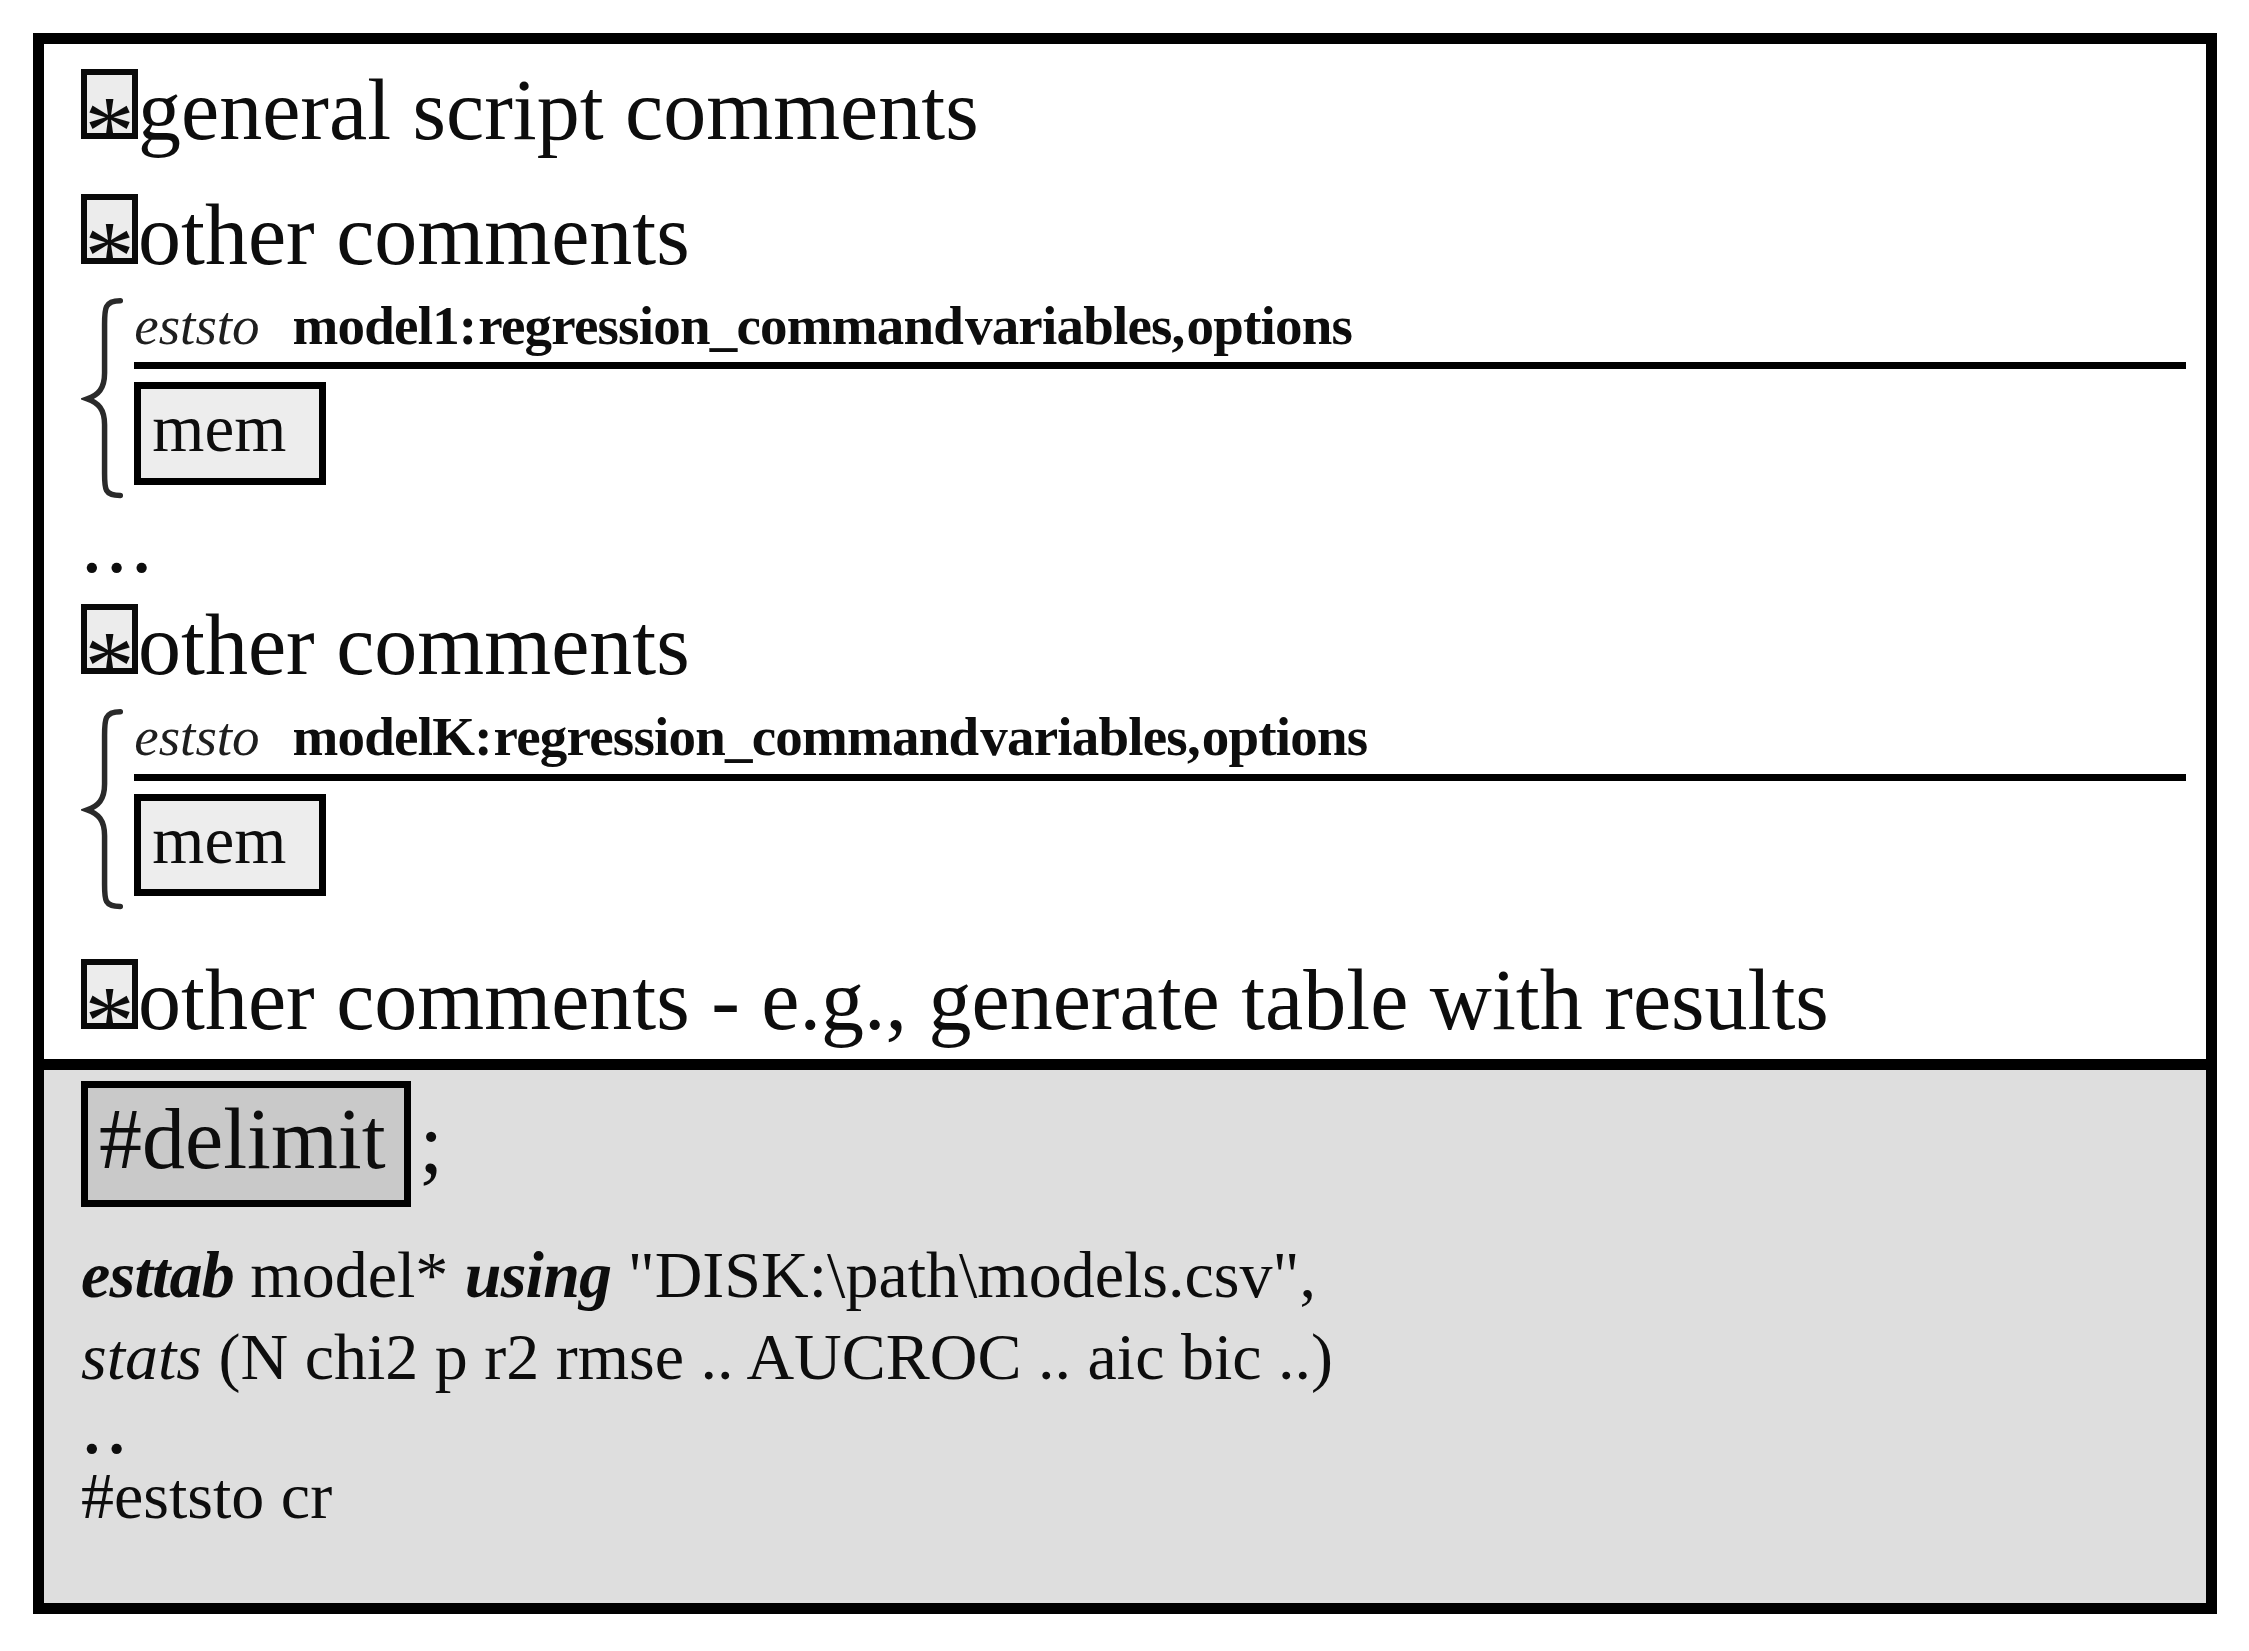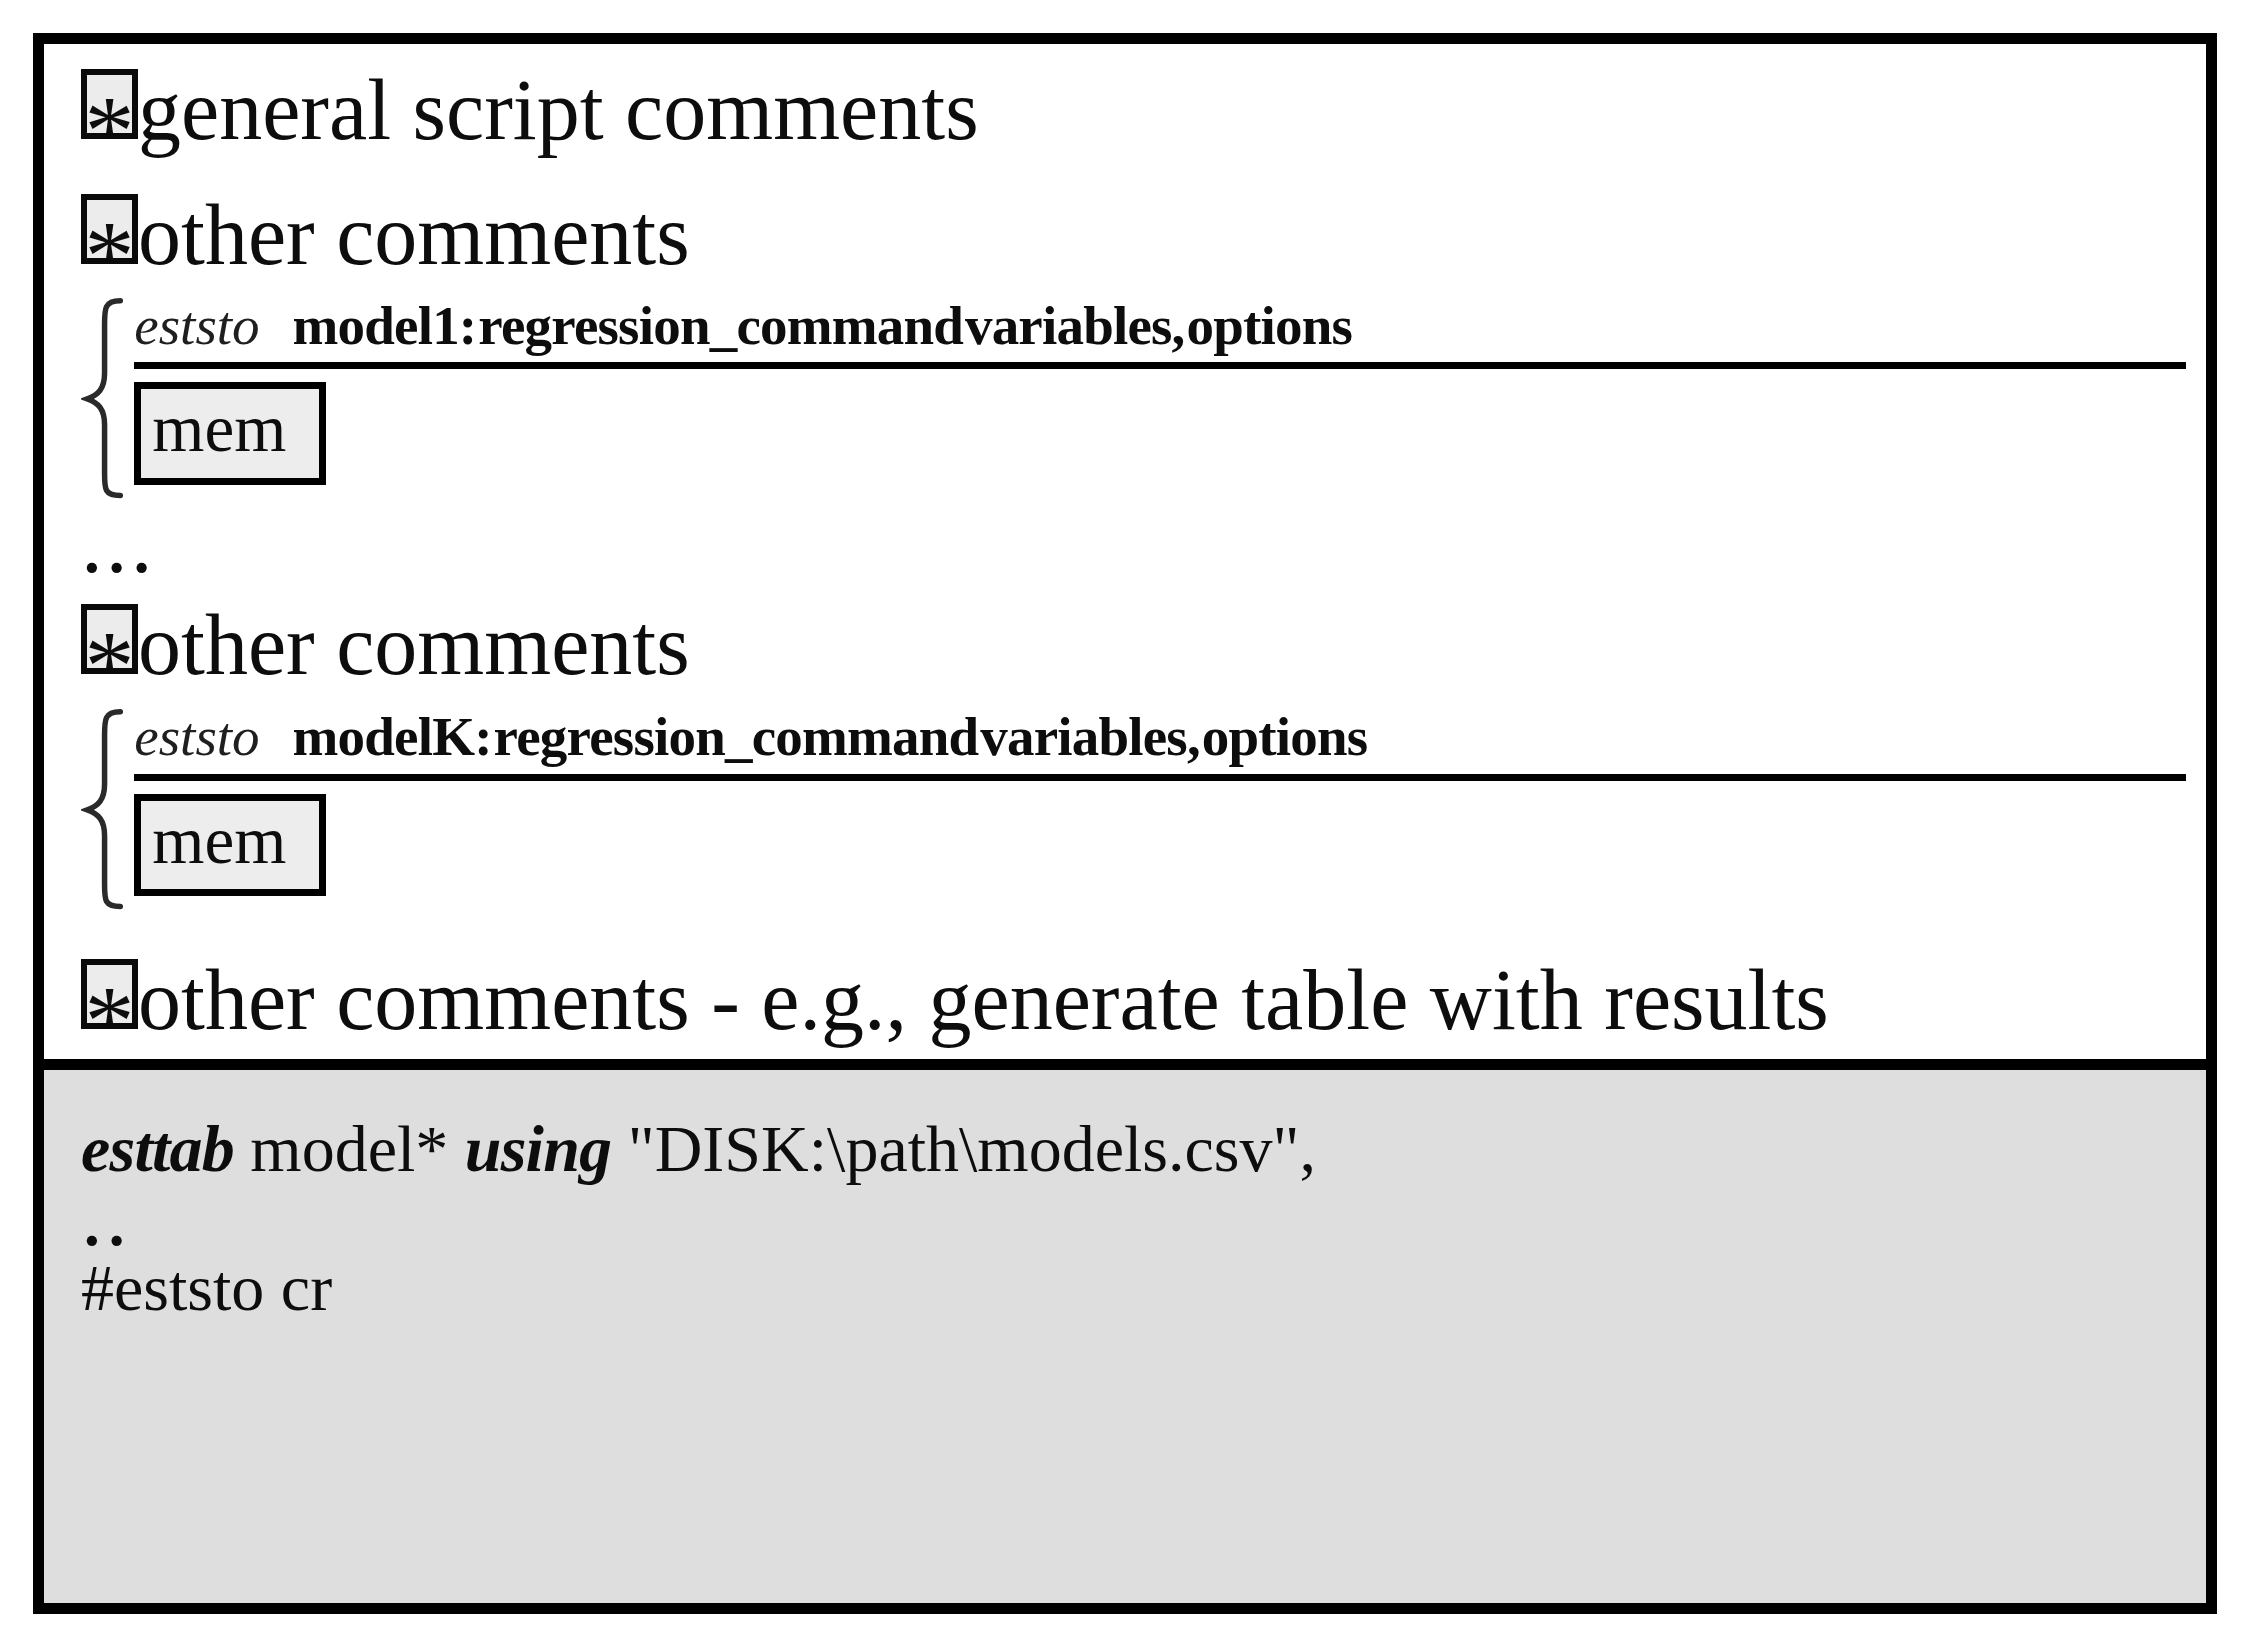--- a/index.html
+++ b/index.html
@@ -153,23 +153,28 @@
         </span>
       <span class="comment-text">other comments - e.g., generate table with results</span>
     </div>
 
   </div>
 
   <div class="divider"></div>
 
   <div class="lower">
 
+    <div class="delimit-row">
+      <span class="delimit-box">#delimit</span>
+      <span class="semi">;</span>
+    </div>
 
     <div class="code-line mt-esttab"><span class="kw-bolditalic">esttab</span><span> model* </span><span class="kw-bolditalic">using</span><span> "DISK:\path\models.csv",</span></div>
 
+    <div class="code-line mt-stats"><span class="kw-ital">stats</span><span> (N chi2 p r2 rmse .. AUCROC .. aic bic ..)</span></div>
 
     <div class="dots2">..</div>
 
     <div class="code-line mt-last">#eststo cr</div>
 
   </div>
 
 </div>
 
 

